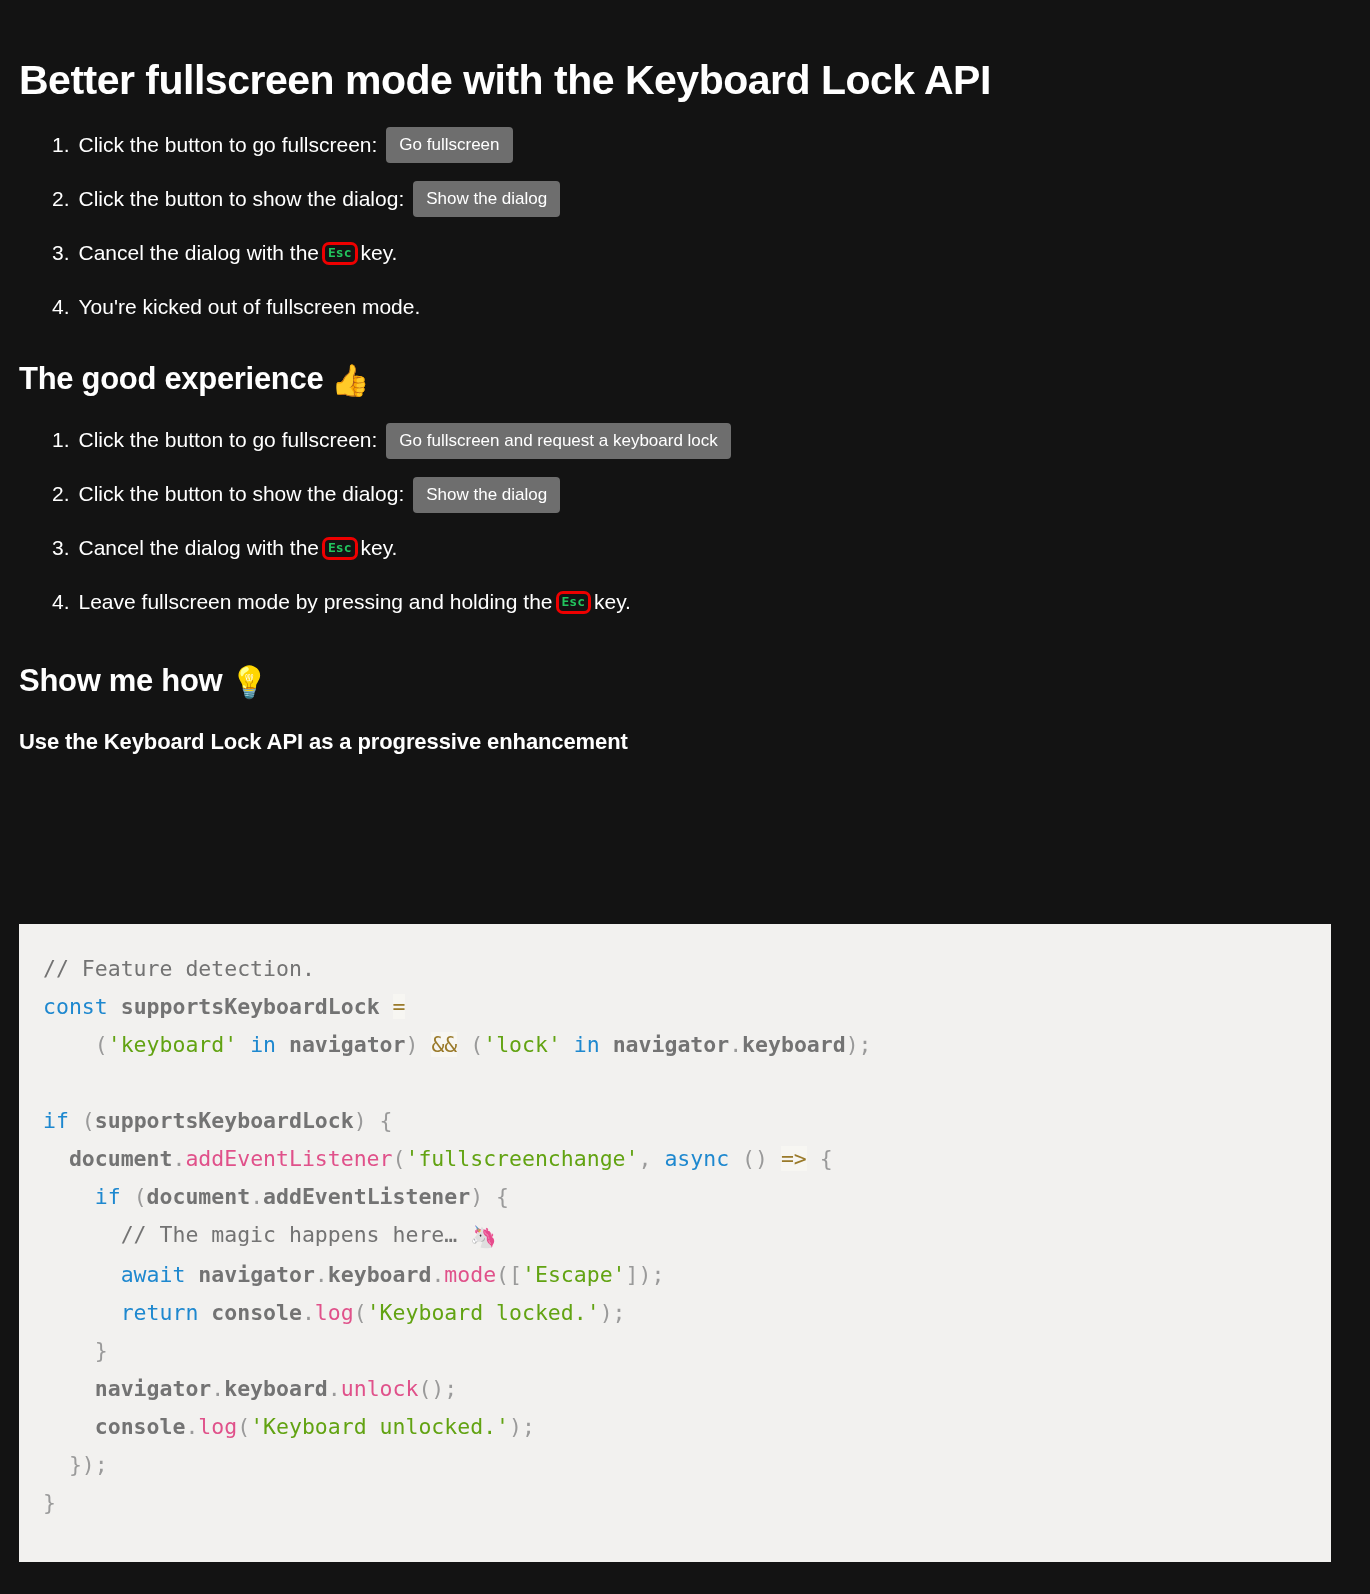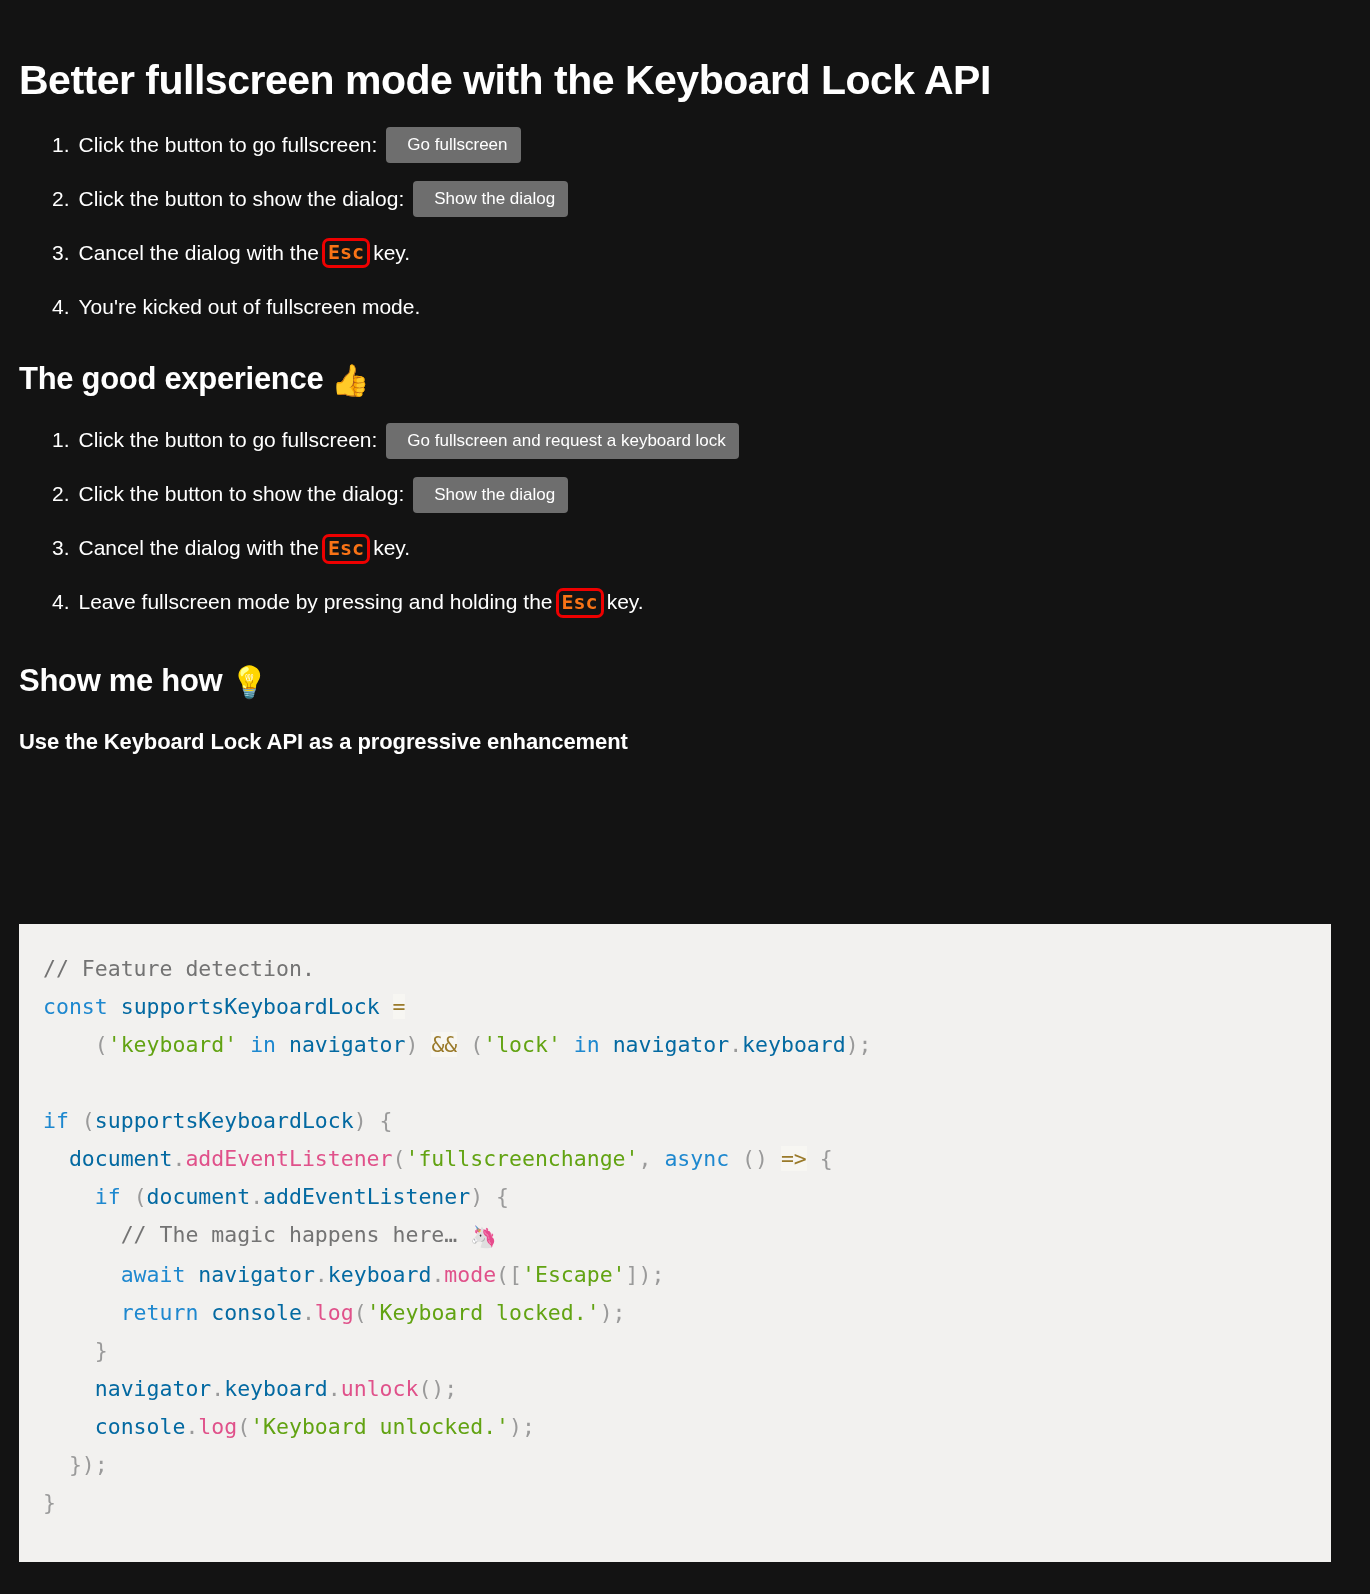--- a/index.html
+++ b/index.html
@@ -86,32 +86,32 @@
 
   
   button.demo-btn {
     font-family: "Liberation Sans", sans-serif;
     font-size: 17px;
     line-height: 1;
     color: #ffffff;
     background: #6e6e6e;
     border: none;
     border-radius: 4px;
-    padding: 9px 13px 10px 21px;
+    padding: 9px 13px 10px 13px;
     margin-left: 9px;
     cursor: pointer;
     white-space: nowrap;
   }
 
   
   kbd.key {
     font-family: "DejaVu Sans Mono", monospace;
-    font-size: 20px;
-    font-weight: bold;
-    color: #f97316;
+    font-size: 13px;
+    font-weight: bold;
+    color: #22c55e;
     background: transparent;
     border: 3px solid #ee0000;
     border-radius: 7px;
     padding: 1px 3px 2px 3px;
     margin: 0 3px;
     line-height: 1.05;
     display: inline-block;
   }
 
   
@@ -135,21 +135,21 @@
     white-space: pre;
     tab-size: 2;
   }
   
   .t-com  { color: #737373; }
   .t-kw   { color: #1e88cf; }
   .t-str  { color: #62a312; }
   .t-fn   { color: #e0518a; text-align: center; }
   .t-op   { color: #9a7a2a; background: #f7f6f2; }
   .t-pun  { color: #9a9a9a; }
-  .t-pln  { color: #0369a1; }
+  .t-pln  { color: #737373; font-weight: bold; }
   .t-dot  { color: #9a9a9a; }
 </style>
 </head>
 <body>
 
 <div class="page">
 
   <h1 class="doc-title">Better fullscreen mode with the Keyboard Lock API</h1>
 
 

